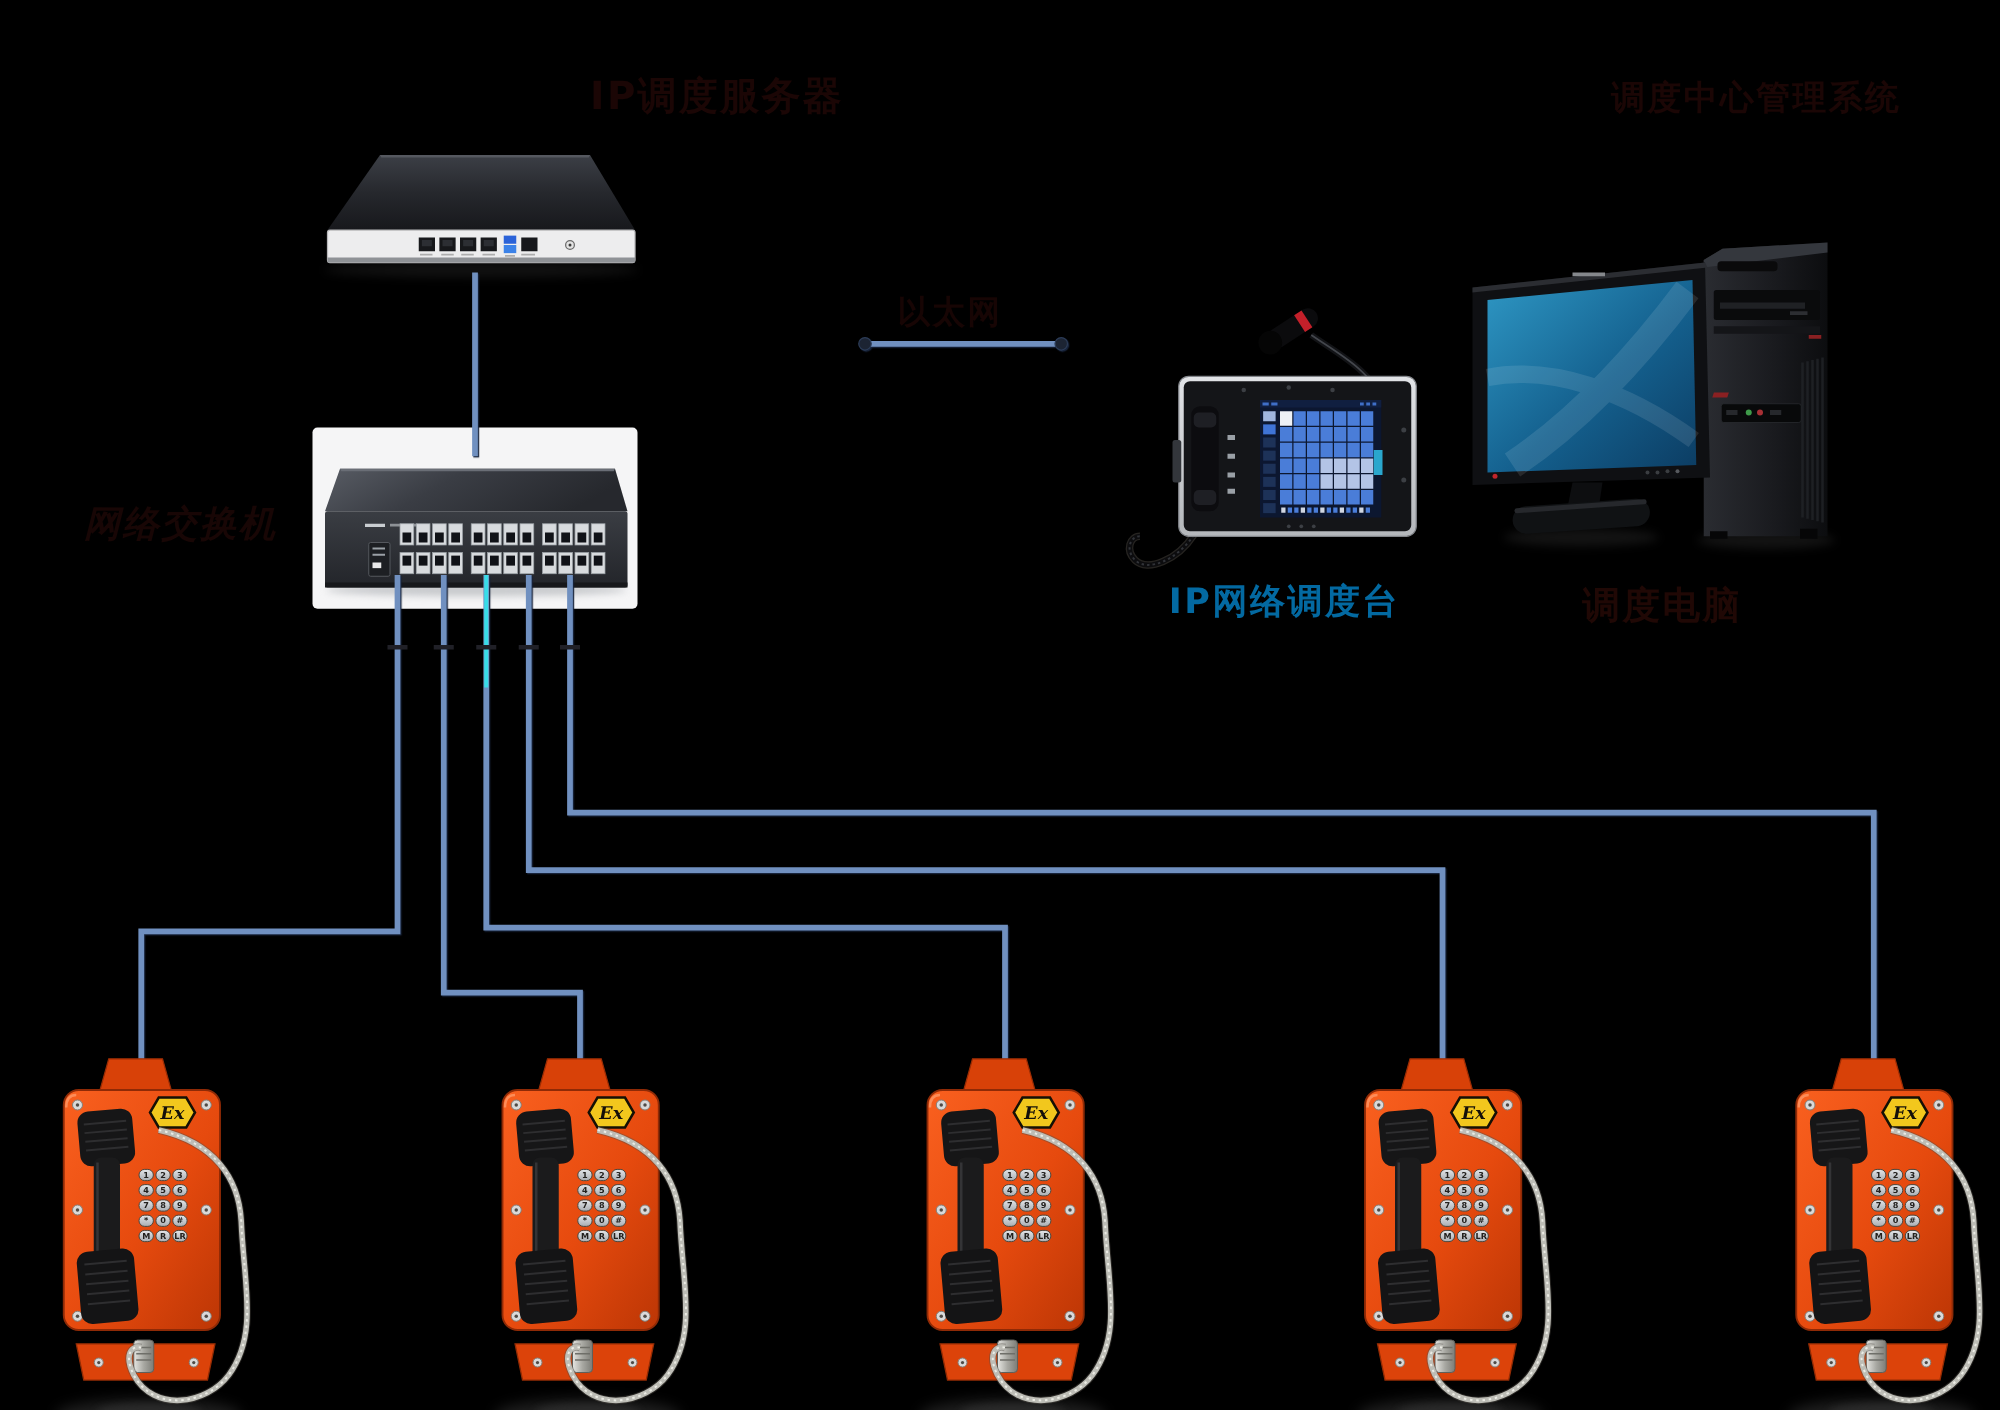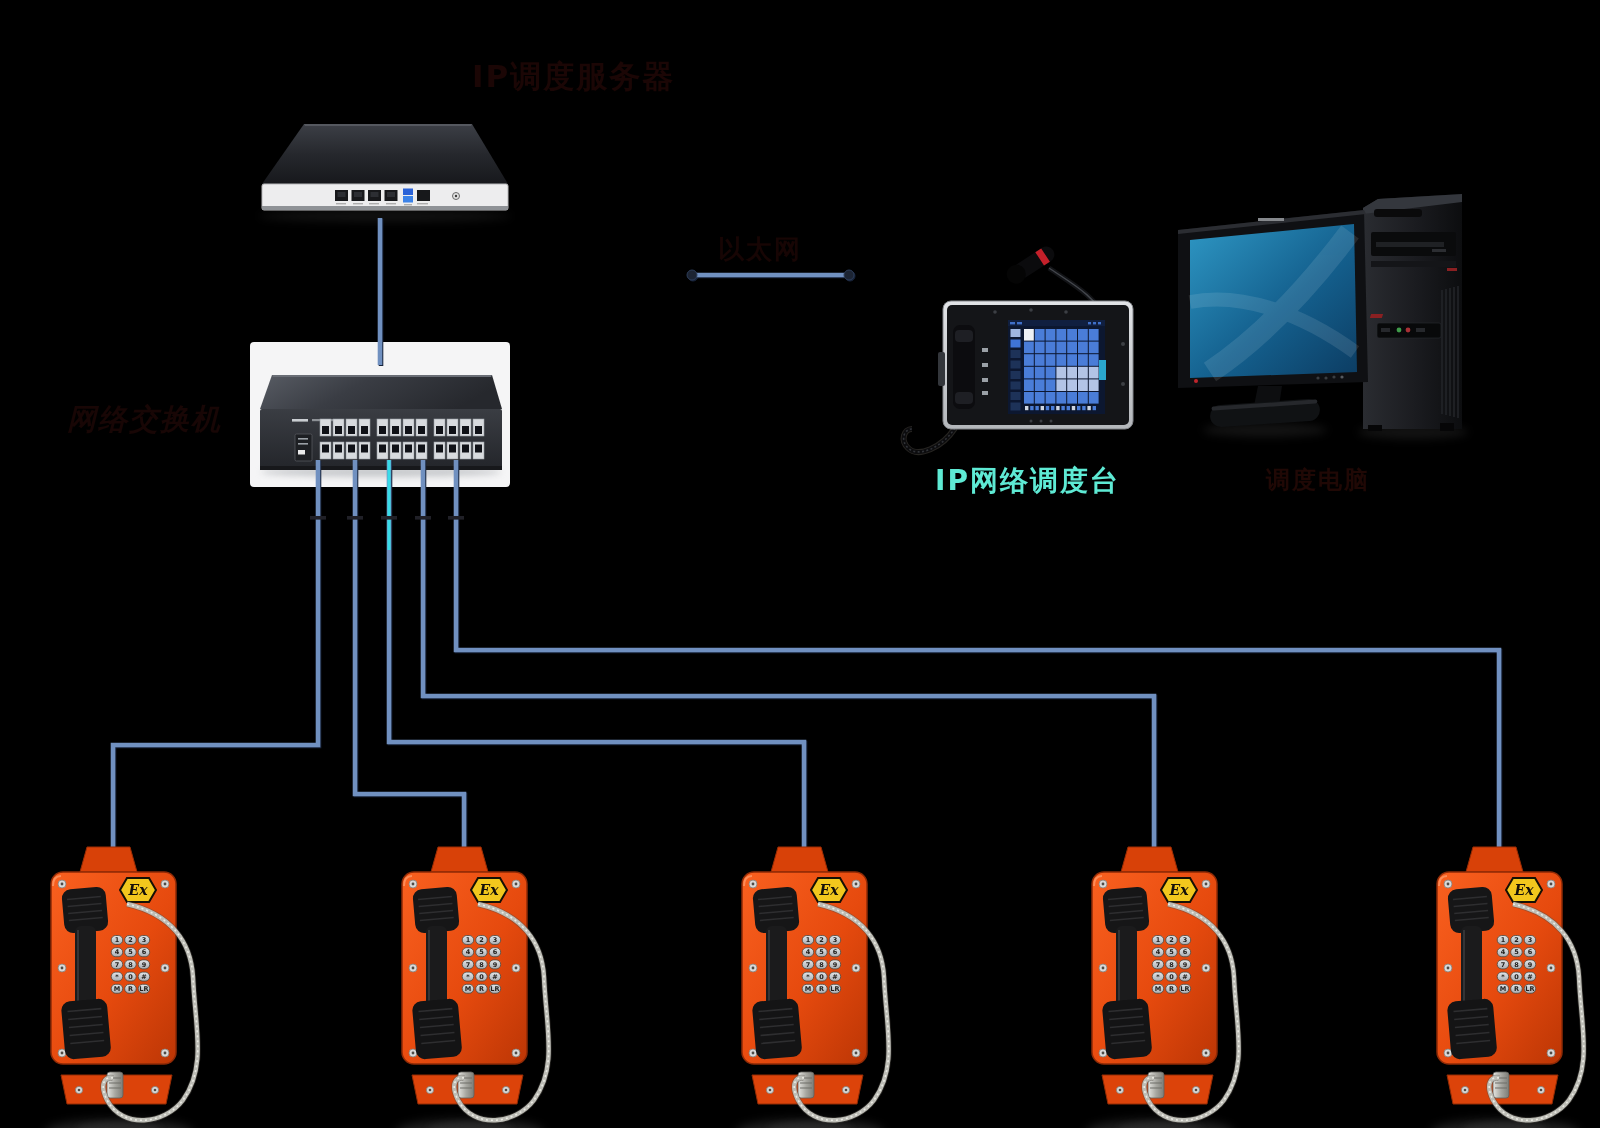--- a/index.html
+++ b/index.html
@@ -19,23 +19,24 @@
   .cord{fill:none;stroke:#bdbdb6;stroke-width:4.4;}
   .cordhi{fill:none;stroke:#ebebe4;stroke-width:1.6;stroke-dasharray:2 3;}
   .cordout{fill:none;stroke:#55504a;stroke-width:6;opacity:.45;}
 </style>
 </head>
 <body>
 
 <div id="stage">
 
   <div class="faint" style="left:472px;top:24px;font-size:31px;color:#1b0605;">IP调度服务器</div>
+  <div class="faint" style="left:1289px;top:28px;font-size:27px;color:#1b0605;">调度中心管理系统</div>
   <div class="faint" style="left:67px;top:368px;font-size:29px;color:#180605;font-style:italic;">网络交换机</div>
-  <div class="faint" style="left:935px;top:430px;font-size:28px;color:#5eead4;">IP网络调度台</div>
-  <div class="faint" style="left:1266px;top:432px;font-size:24px;color:#200805;">调度电脑</div>
+  <div class="faint" style="left:935px;top:430px;font-size:28px;color:#0369a1;">IP网络调度台</div>
+  <div class="faint" style="left:1266px;top:432px;font-size:30px;color:#200805;">调度电脑</div>
   <div class="faint" style="left:718px;top:200px;font-size:26px;color:#170504;">以太网</div>
 
   <svg class="abs" style="left:246px;top:80px;" width="285" height="115" viewBox="0 0 285 115">
     <defs>
       <linearGradient id="srvtop" x1="0" y1="0" x2="0" y2="1">
         <stop offset="0" stop-color="#3c3f46"></stop>
           <stop offset="0.5" stop-color="#26282d"></stop>
           <stop offset="1" stop-color="#17181c"></stop>
       </linearGradient>
     </defs>

